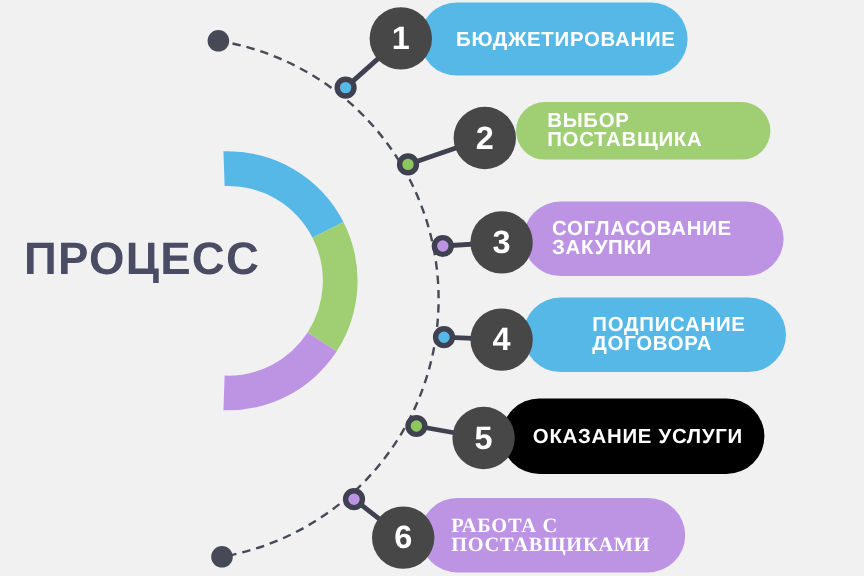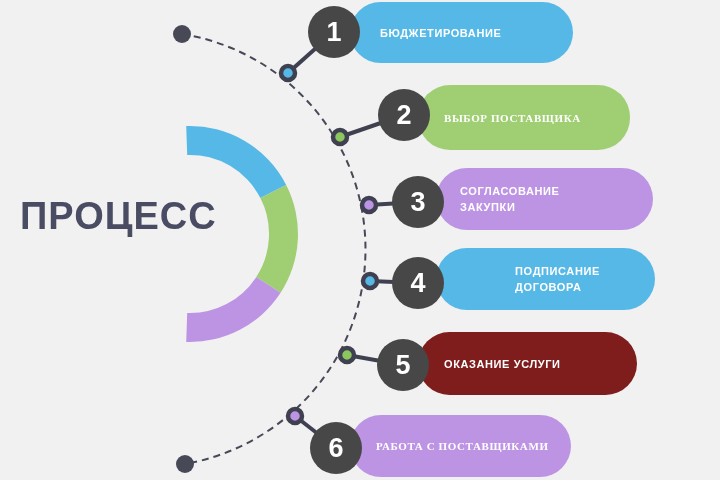--- a/index.html
+++ b/index.html
@@ -18,25 +18,25 @@
     letter-spacing:1px;color:#4a4c63;
   }
   .pill{
     position:absolute;
     border-radius:32px;
     display:flex;align-items:center;
     box-sizing:border-box;
     color:#ffffff;
   }
   .pill-label{
-    font-size:11px;font-weight:bold;letter-spacing:.6px;
+    font-size:17px;font-weight:bold;letter-spacing:.6px;
     line-height:16px;white-space:pre-line;
   }
   .pill-1{left:350px;top:2px;width:223px;height:61px;padding-left:30px;}
-  .pill-2{left:418px;top:85px;width:212px;height:65px;padding-left:26px;font-family:Liberation Serif, serif;}
+  .pill-2{left:430px;top:85px;width:212px;height:48px;padding-left:26px;}
   .pill-3{left:436px;top:168px;width:217px;height:62px;padding-left:24px;}
   .pill-4{left:436px;top:248px;width:219px;height:62px;padding-left:24px;justify-content:center;}
   .pill-5{left:418px;top:332px;width:219px;height:63px;padding-left:26px;}
   .pill-6{left:350px;top:415px;width:221px;height:62px;padding-left:26px;font-family:Liberation Serif, serif;}
   .step-circle{
     position:absolute;width:52px;height:52px;border-radius:50%;
     display:flex;align-items:center;justify-content:center;
     color:#ffffff;font-size:27px;font-weight:bold;
   }
   .sc-1{left:308px;top:6px;}
@@ -88,21 +88,21 @@
     <span class="pill-label">ВЫБОР ПОСТАВЩИКА</span>
   </div>
   <div class="pill pill-3" style="background: rgb(189, 148, 228);">
     <span class="pill-label">СОГЛАСОВАНИЕ
 ЗАКУПКИ</span>
   </div>
   <div class="pill pill-4" style="background: rgb(86, 184, 230);">
     <span class="pill-label">ПОДПИСАНИЕ
 ДОГОВОРА</span>
   </div>
-  <div class="pill pill-5" style="background: #7f1d1d;">
+  <div class="pill pill-5" style="background: #000000;">
     <span class="pill-label">ОКАЗАНИЕ УСЛУГИ</span>
   </div>
   <div class="pill pill-6" style="background: rgb(189, 148, 228);">
     <span class="pill-label">РАБОТА С ПОСТАВЩИКАМИ</span>
   </div>
 
   <div class="step-circle sc-1" style="background: rgb(71, 71, 71);">
     <span>1</span>
   </div>
   <div class="step-circle sc-2" style="background: rgb(71, 71, 71);">

